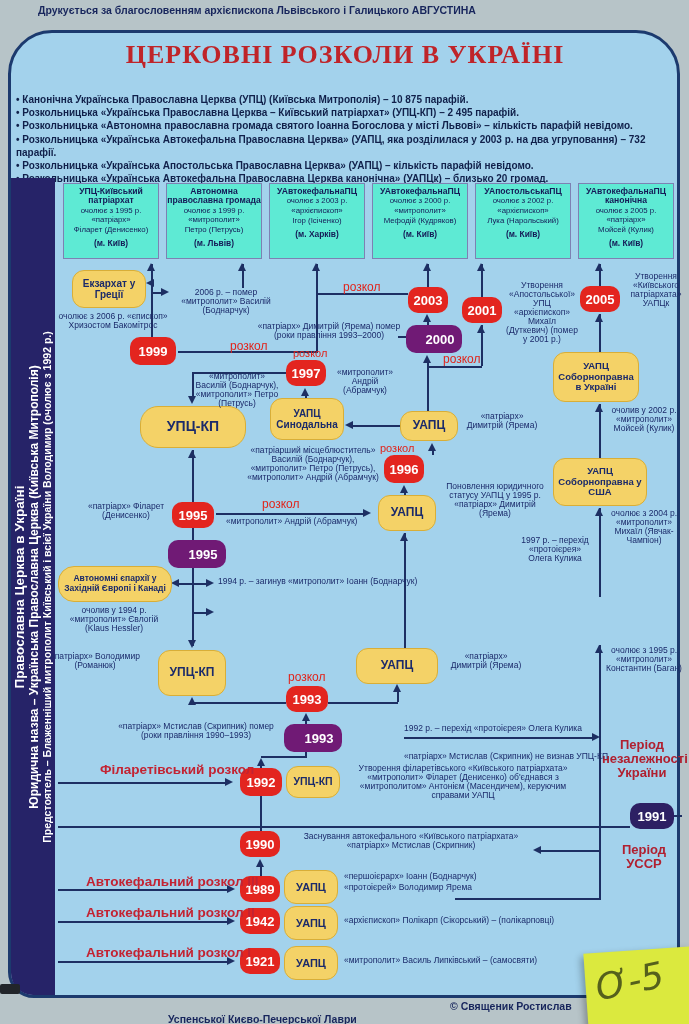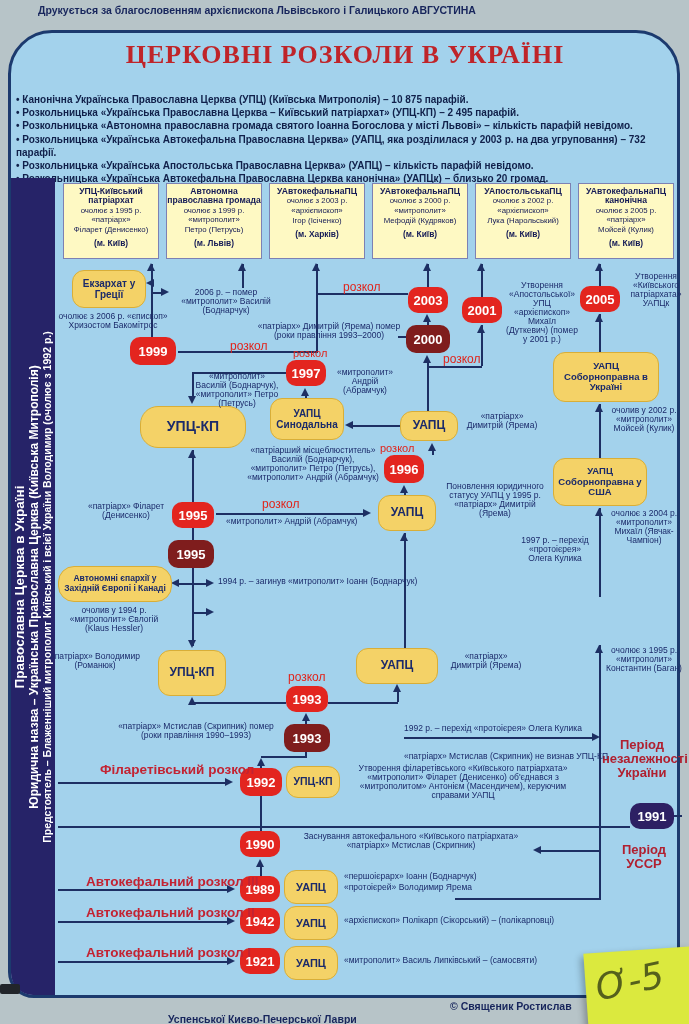--- a/index.html
+++ b/index.html
@@ -15,30 +15,30 @@
   .stats{position:absolute;left:16px;top:93px;width:660px;font-size:10px;line-height:13.2px;color:#10204a;font-weight:600;}
   .stats div::before{content:"• ";}
   
   .sidebar{position:absolute;left:11px;top:178px;width:44px;height:817px;background:#262368;border-radius:0 0 0 22px;}
   .sidebar-rot{position:absolute;left:50%;top:50%;width:806px;transform:translate(-50%,-50%) rotate(-90deg);
                text-align:center;color:#ffffff;}
   .sb1{font-size:13.5px;font-weight:bold;line-height:15px;}
   .sb2{font-size:12px;font-weight:bold;line-height:14px;}
   .sb3{font-size:10.5px;font-weight:bold;line-height:13px;}
   
-  .col{position:absolute;top:183px;width:96px;height:76px;background:#fef9c3;border:1px solid #7d81b3;
+  .col{position:absolute;top:183px;width:96px;height:76px;background:#5eead4;border:1px solid #7d81b3;
        box-sizing:border-box;text-align:center;color:#141a56;padding-top:3px;}
   .col .t{font-weight:bold;font-size:8.6px;line-height:9.3px;}
   .col .m{font-size:7.8px;line-height:8.8px;margin-top:1px;}
   .col .cc{font-weight:bold;font-size:8.4px;margin-top:3px;}
   
   .yr{position:absolute;border-radius:10px;color:#fff;font-weight:bold;font-size:13px;
       display:flex;align-items:center;justify-content:center;z-index:4;}
   .red{background:#e3251f;}
-  .blk{background:#7f1d1d;}
+  .blk{background:#701a75;padding-left:12px;}
   .nvy{background:#2d2063;}
   
   .ybox{position:absolute;background:#f4d267;border:1px solid #d8ae38;border-radius:12px;color:#1b2a6a;
         font-weight:bold;display:flex;align-items:center;justify-content:center;text-align:center;
         padding:2px;box-sizing:border-box;z-index:3;line-height:1.12;}
   
   .rozkol{position:absolute;color:#e1241b;font-weight:normal;font-size:12px;z-index:5;}
   .seclabel{position:absolute;color:#c32332;font-weight:bold;font-size:13.5px;z-index:5;white-space:nowrap;}
   .period{position:absolute;color:#b02030;font-weight:bold;font-size:13px;text-align:center;line-height:14px;z-index:5;}
   .note{position:absolute;color:#1b2a6a;font-size:8.5px;line-height:9px;z-index:5;}
@@ -217,21 +217,21 @@
     <i class="ar" style="left:227px;top:917px"></i>
   <i class="hl" style="left:58px;top:961px;width:169px"></i>
     <i class="ar" style="left:227px;top:957px"></i>
   <i class="hl" style="left:398px;top:336px;width:9px"></i>
 
   <div class="ybox" style="left:72px;top:270px;width:74px;height:38px;font-size:10px">Екзархат у Греції</div>
   <div class="ybox" style="left:140px;top:406px;width:106px;height:42px;font-size:14px;border-radius:18px">УПЦ-КП</div>
   <div class="ybox" style="left:270px;top:398px;width:74px;height:42px;font-size:10px">УАПЦ Синодальна</div>
   <div class="ybox" style="left:400px;top:411px;width:58px;height:30px;font-size:12px">УАПЦ</div>
   <div class="ybox" style="left:378px;top:495px;width:58px;height:36px;font-size:12px">УАПЦ</div>
-  <div class="ybox" style="left:553px;top:352px;width:106px;height:50px;font-size:9.5px">УАПЦ Соборноправна в Україні</div>
+  <div class="ybox" style="left:553px;top:352px;width:86px;height:50px;font-size:9.5px">УАПЦ Соборноправна в Україні</div>
   <div class="ybox" style="left:553px;top:458px;width:94px;height:48px;font-size:9.5px">УАПЦ Соборноправна у США</div>
   <div class="ybox" style="left:58px;top:566px;width:114px;height:36px;font-size:8.5px;border-radius:16px">Автономні єпархії у Західній Європі і Канаді</div>
   <div class="ybox" style="left:158px;top:650px;width:68px;height:46px;font-size:12px">УПЦ-КП</div>
   <div class="ybox" style="left:356px;top:648px;width:82px;height:36px;font-size:12px">УАПЦ</div>
   <div class="ybox" style="left:286px;top:766px;width:54px;height:32px;font-size:10.5px">УПЦ-КП</div>
   <div class="ybox" style="left:284px;top:870px;width:54px;height:34px;font-size:11px">УАПЦ</div>
   <div class="ybox" style="left:284px;top:906px;width:54px;height:34px;font-size:11px">УАПЦ</div>
   <div class="ybox" style="left:284px;top:946px;width:54px;height:34px;font-size:11px">УАПЦ</div>
 
   <div class="yr red" style="left:130px;top:337px;width:46px;height:28px">1999</div>

